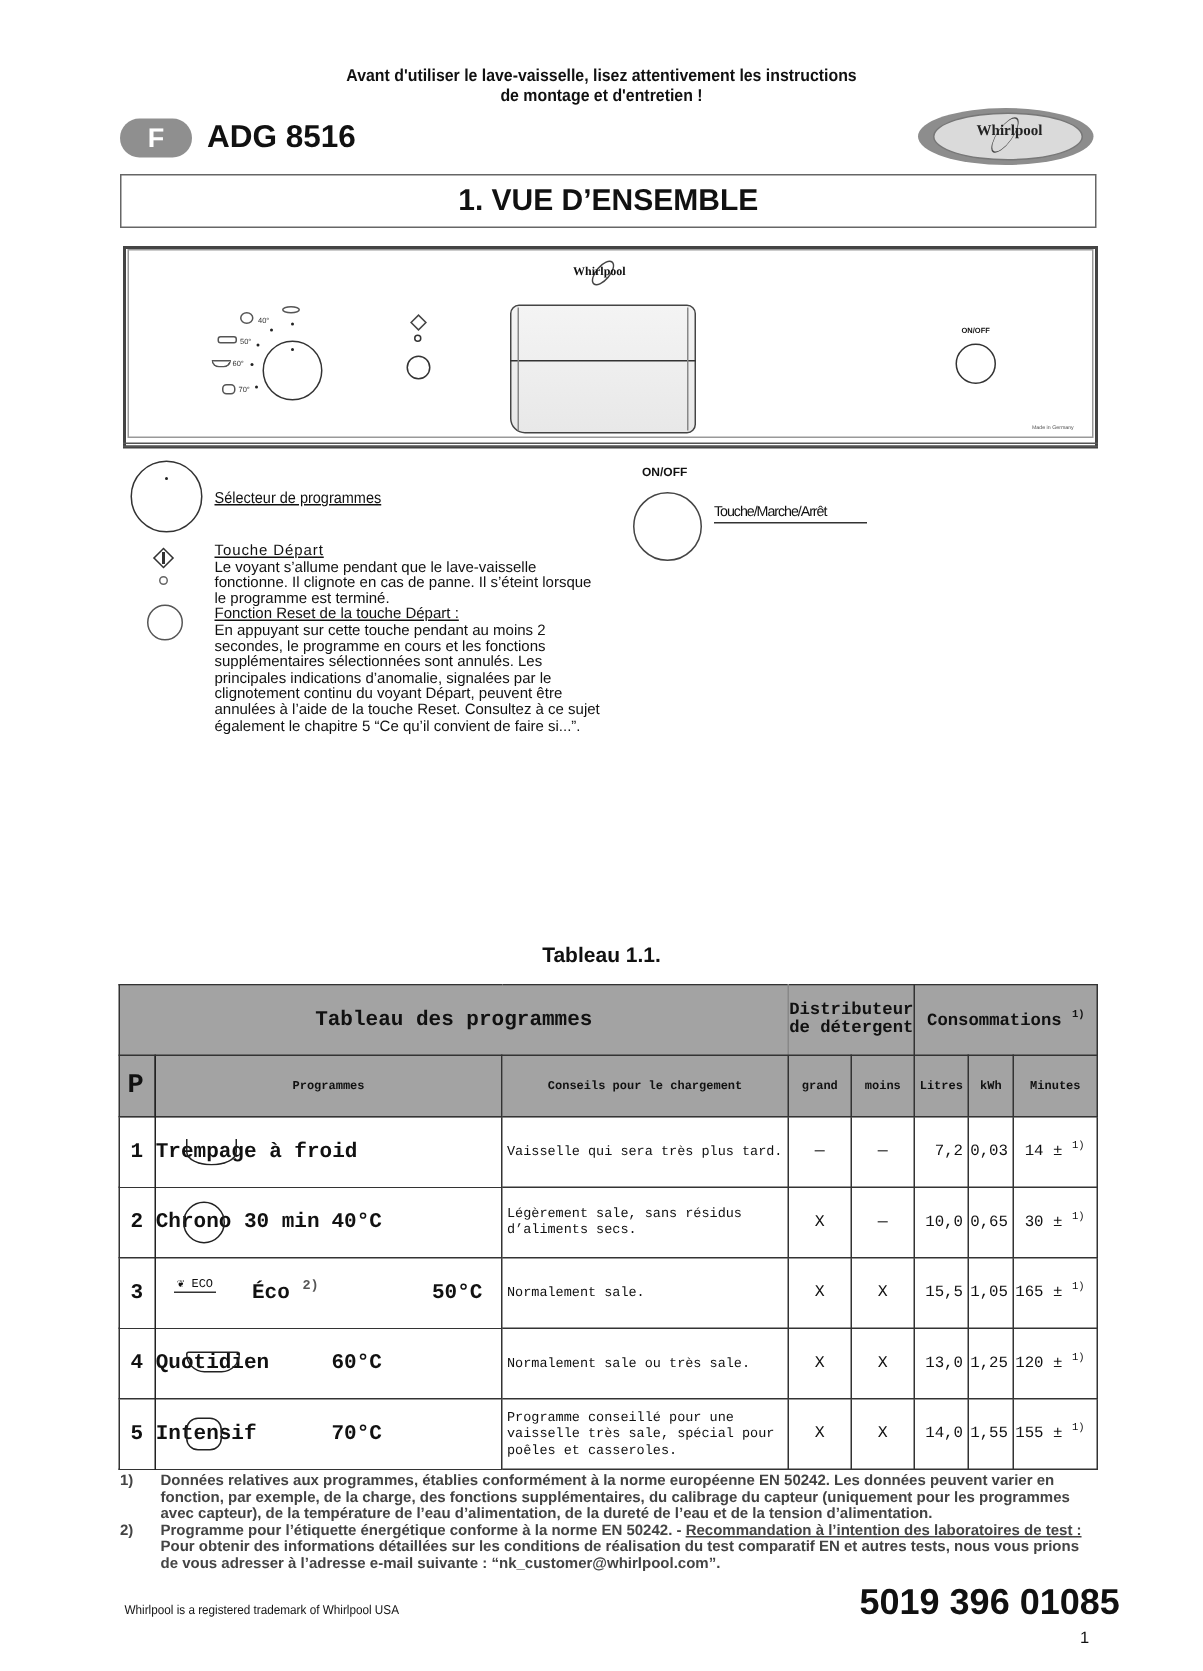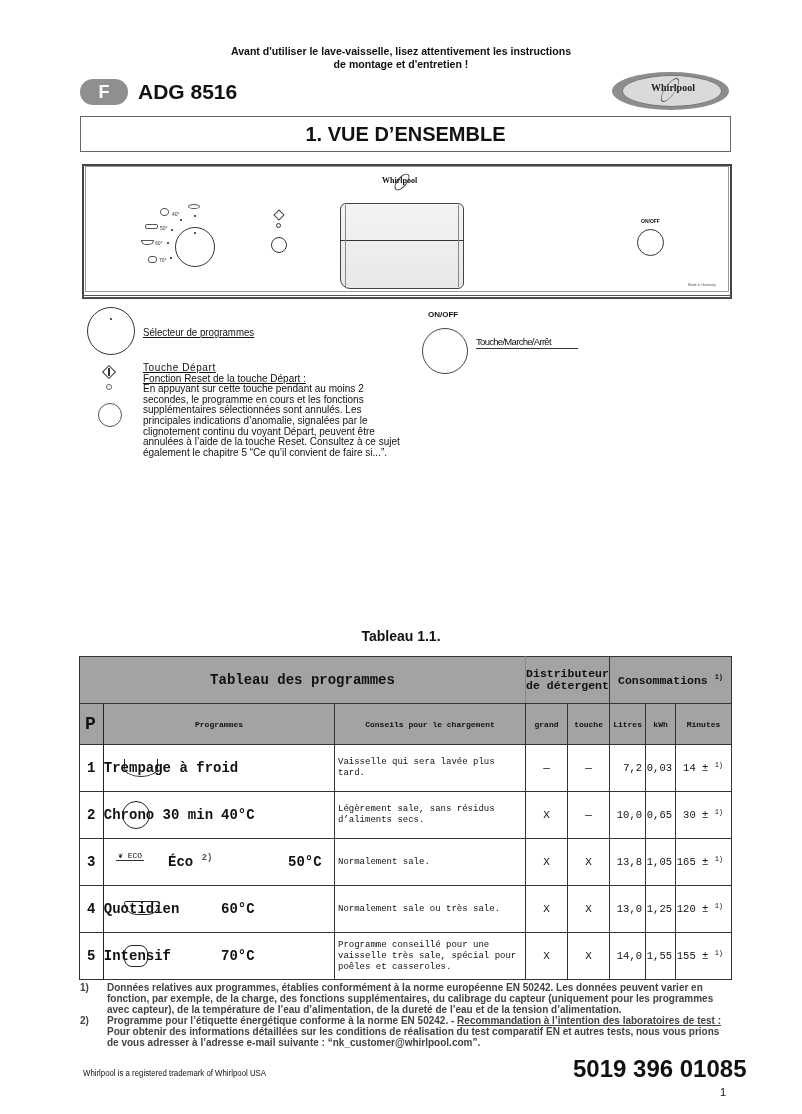--- a/index.html
+++ b/index.html
@@ -126,20 +126,21 @@
 <div class="abs dot" style="left:110px;top:318px;"></div>
 <div class="abs sel-label">Sélecteur de programmes</div>
 
 <div class="abs" style="left:104px;top:367px;width:10px;height:10px;border:1.3px solid #333;transform:rotate(45deg);"></div>
 <div class="abs" style="left:108px;top:368px;width:1.5px;height:8px;background:#333;"></div>
 <div class="abs knob" style="left:106px;top:384px;width:6px;height:6px;border-color:#666;"></div>
 <div class="abs knob" style="left:98px;top:403px;width:24px;height:24px;border-color:#555;"></div>
 
 <div class="abs depart-block">
   <p class="u" style="letter-spacing:0.6px;">Touche Départ</p>
+  <p>Le voyant s’allume pendant que le lave-vaisselle fonctionne. Il clignote en cas de panne. Il s’éteint lorsque le programme est terminé.</p>
   <p class="u">Fonction Reset de la touche Départ :</p>
   <p>En appuyant sur cette touche pendant au moins 2 secondes, le programme en cours et les fonctions supplémentaires sélectionnées sont annulés. Les principales indications d’anomalie, signalées par le clignotement continu du voyant Départ, peuvent être annulées à l’aide de la touche Reset. Consultez à ce sujet également le chapitre 5 “Ce qu’il convient de faire si...”.</p>
 </div>
 
 <div class="abs onoff-label">ON/OFF</div>
 <div class="abs knob" style="left:422px;top:328px;width:46px;height:46px;border-color:#444;"></div>
 <div class="abs touche-label">Touche/Marche/Arrêt</div>
 
 <div class="abs table-title">Tableau 1.1.</div>
 
@@ -158,33 +159,33 @@
       <tr>
     <th colspan="3" class="h-main"><span>Tableau des programmes</span></th>
     <th colspan="2" rowspan="1" class="h-dist"><span>Distributeur de détergent</span></th>
     <th colspan="3" class="h-cons"><span>Consommations</span> <sup>1)</sup></th>
   </tr>
   <tr>
     <th class="h-sub h-p">P</th>
     <th class="h-sub">Programmes</th>
     <th class="h-sub">Conseils pour le chargement</th>
     <th class="h-sub">grand</th>
-    <th class="h-sub">touche</th>
+    <th class="h-sub">moins</th>
     <th class="h-sub">Litres</th>
     <th class="h-sub">kWh</th>
     <th class="h-sub">Minutes</th>
   </tr>
 
   <tr class="row">
     <td colspan="2" class="prog-name">
       <span>1</span>
       <span>Trempage à froid</span>
       <span class="icon-ghost" style="left:44px;top:14px;width:34px;height:18px;border-radius:0 0 50% 50%;border-top:none;"></span>
     </td>
-    <td class="advice">Vaisselle qui sera lavée plus tard.</td>
+    <td class="advice">Vaisselle qui sera très plus tard.</td>
     <td class="center">—</td>
     <td class="center">—</td>
     <td class="num">7,2</td>
     <td class="num">0,03</td>
     <td class="mins"><span>14 ±</span> <sup>1)</sup></td>
   </tr>
 
   <tr class="row">
     <td colspan="2" class="prog-name">
       <span>2</span>
@@ -203,21 +204,21 @@
   <tr class="row">
     <td colspan="2" class="prog-name">
       <span>3</span>
       <span class="temp" style="left:36px;top:12px;font-size:8px;font-weight:normal;border-bottom:1px solid #333;padding:0 2px;">❦ <span>ECO</span></span>
       <span class="temp" style="left:88px;top:15px;"><span>Éco</span> <sup style="font-size:9px;color:#555;">2)</sup></span>
       <span class="temp" style="left:208px;top:15px;text-align:center;">50°C</span>
     </td>
     <td class="advice">Normalement sale.</td>
     <td class="center">X</td>
     <td class="center">X</td>
-    <td class="num">13,8</td>
+    <td class="num">15,5</td>
     <td class="num">1,05</td>
     <td class="mins"><span>165 ±</span> <sup>1)</sup></td>
   </tr>
 
   <tr class="row">
     <td colspan="2" class="prog-name">
       <span>4</span>
       <span>Quotidien</span>
       <span class="temp" style="left:141px;top:15px;">60°C</span>
       <span class="icon-ghost" style="left:44px;top:15px;width:36px;height:14px;border-radius:2px 2px 14px 14px;"></span>

